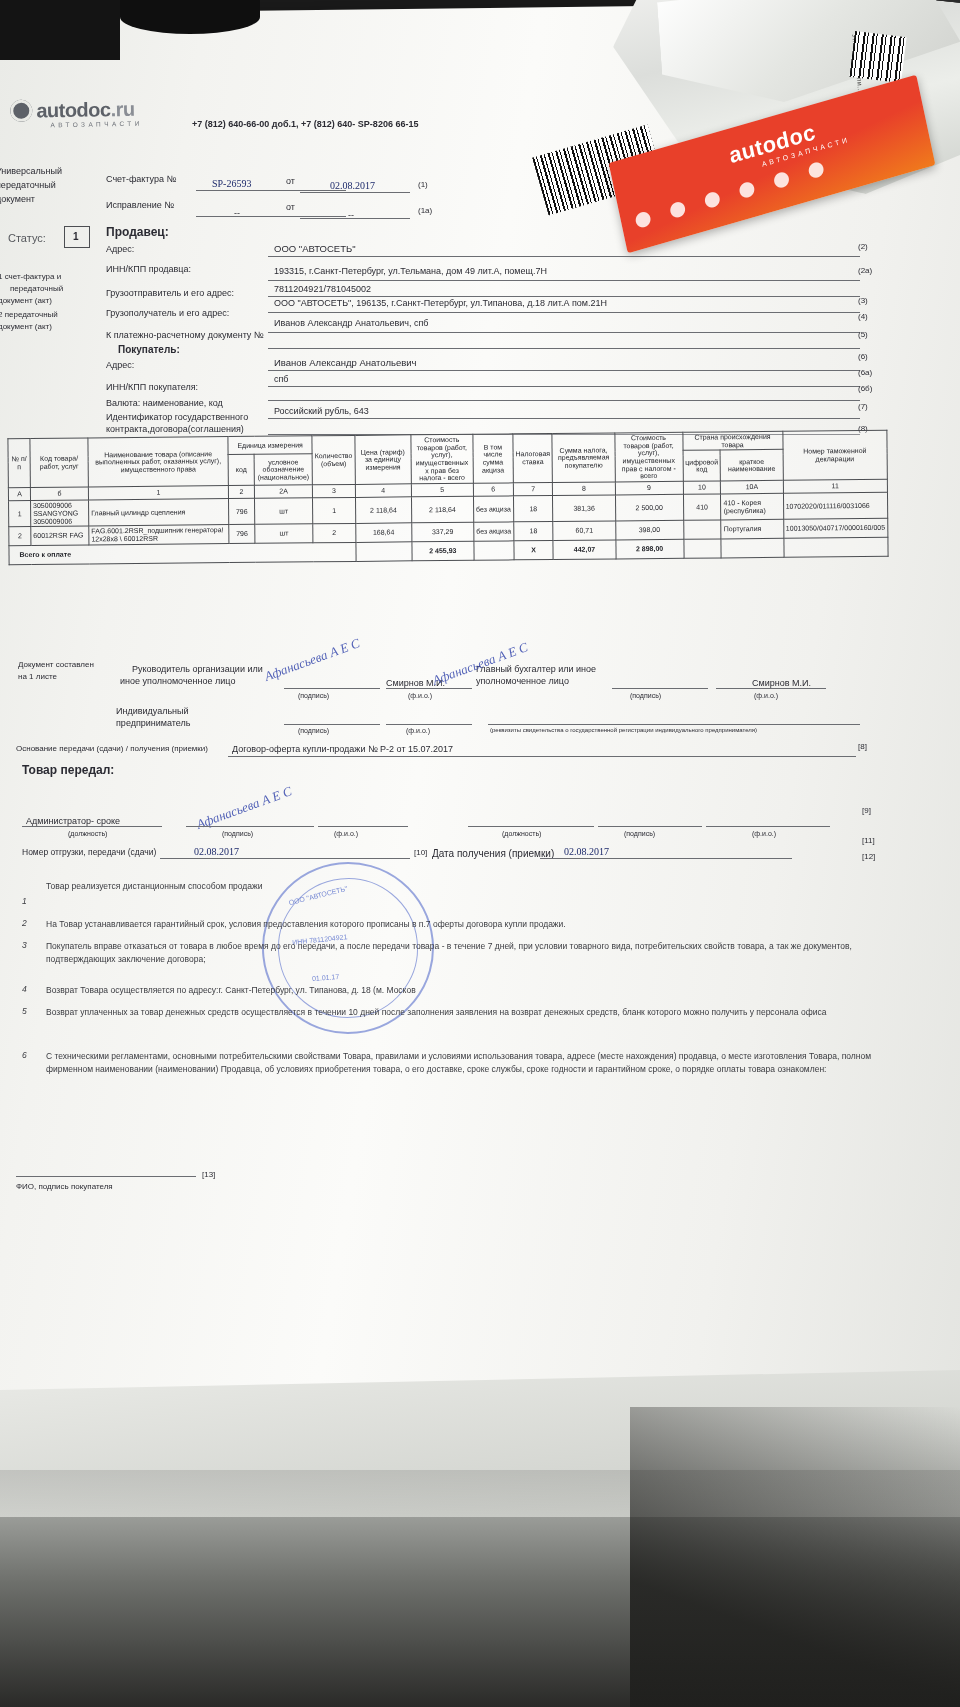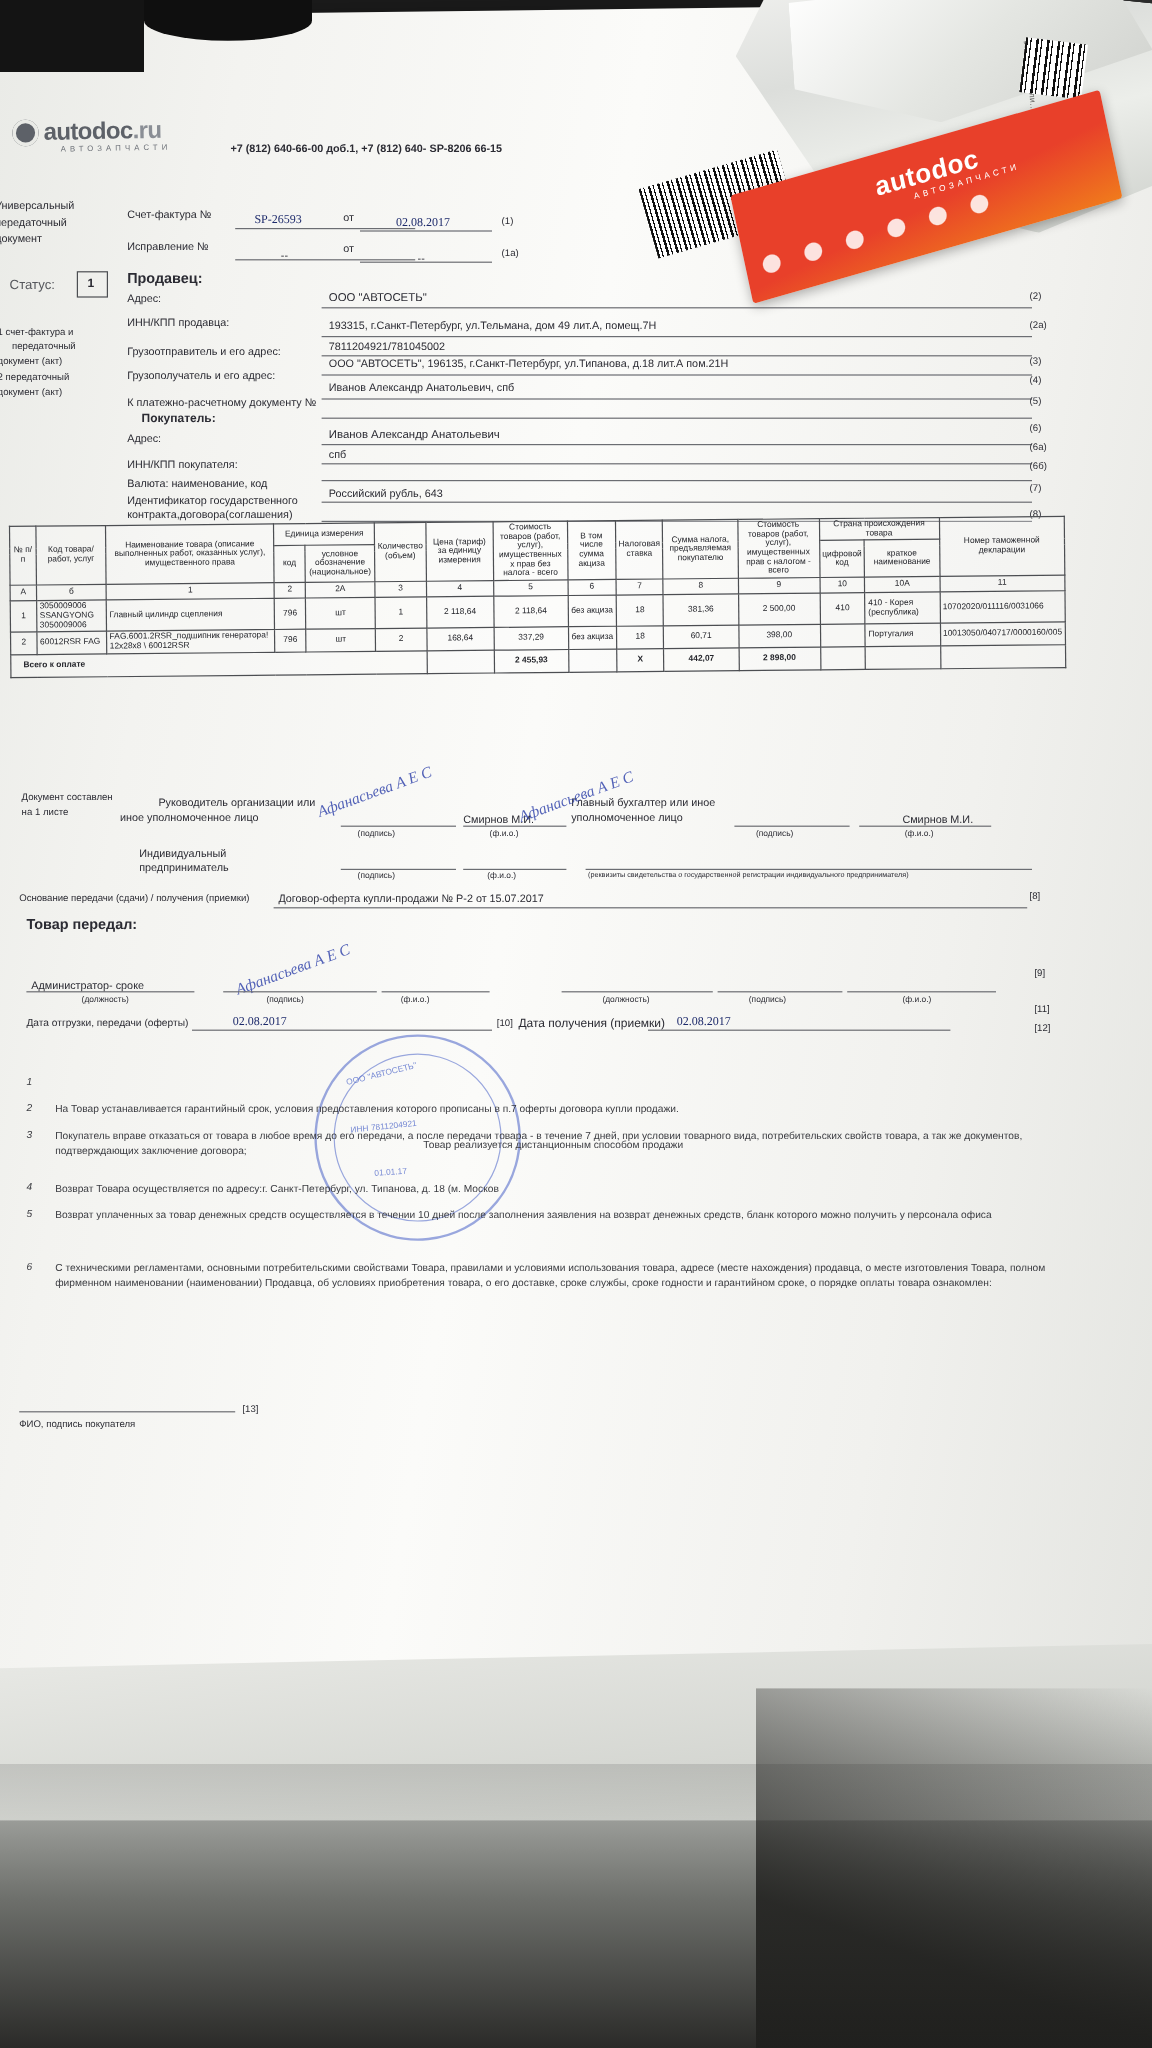--- a/index.html
+++ b/index.html
@@ -384,21 +384,21 @@
         <td></td>
         <td></td>
       </tr>
     </tbody>
   </table>
 
   <div class="t" style="left:18px;top:660px;font-size:8px;">Документ составлен</div>
   <div class="t" style="left:18px;top:672px;font-size:8px;">на 1 листе</div>
 
   <div class="t" style="left:132px;top:664px;">Руководитель организации или</div>
-  <div class="t" style="left:100px;top:676px;">иное уполномоченное лицо</div>
+  <div class="t" style="left:120px;top:676px;">иное уполномоченное лицо</div>
   <div class="line" style="left:284px;top:688px;width:96px;"></div>
   <div class="t" style="left:298px;top:692px;font-size:7px;">(подпись)</div>
   <div class="line" style="left:386px;top:688px;width:86px;"></div>
   <div class="t" style="left:386px;top:678px;font-size:9px;">Смирнов М.И.</div>
   <div class="t" style="left:408px;top:692px;font-size:7px;">(ф.и.о.)</div>
 
   <div class="t" style="left:476px;top:664px;">Главный бухгалтер или иное</div>
   <div class="t" style="left:476px;top:676px;">уполномоченное лицо</div>
   <div class="line" style="left:612px;top:688px;width:96px;"></div>
   <div class="t" style="left:630px;top:692px;font-size:7px;">(подпись)</div>
@@ -442,32 +442,32 @@
   <div class="t" style="left:862px;top:806px;font-size:8px;">[9]</div>
 
   <div class="line" style="left:468px;top:826px;width:126px;"></div>
   <div class="t" style="left:502px;top:830px;font-size:7px;">(должность)</div>
   <div class="line" style="left:598px;top:826px;width:104px;"></div>
   <div class="t" style="left:624px;top:830px;font-size:7px;">(подпись)</div>
   <div class="line" style="left:706px;top:826px;width:124px;"></div>
   <div class="t" style="left:752px;top:830px;font-size:7px;">(ф.и.о.)</div>
   <div class="t" style="left:862px;top:836px;font-size:8px;">[11]</div>
 
-  <div class="t" style="left:22px;top:848px;font-size:8.5px;">Дата отгрузки, передачи (оферты)</div>
+  <div class="t" style="left:22px;top:848px;font-size:8.5px;">Номер отгрузки, передачи (сдачи)</div>
   <div class="line" style="left:160px;top:858px;width:250px;"></div>
   <div class="t hand" style="left:194px;top:846px;font-size:10px;">02.08.2017</div>
   <div class="t" style="left:414px;top:848px;font-size:8px;">[10]</div>
 
   <div class="t" style="left:432px;top:848px;font-size:10px;">Дата получения (приемки)</div>
   <div class="line" style="left:540px;top:858px;width:252px;"></div>
   <div class="t hand" style="left:564px;top:846px;font-size:10px;">02.08.2017</div>
   <div class="t" style="left:862px;top:852px;font-size:8px;">[12]</div>
 
   <div class="num" style="left:22px;top:896px;">1</div>
-  <div class="footnote" style="left:46px;top:948px;width:830px;text-align:center;">Товар реализуется дистанционным способом продажи</div>
+  <div class="footnote" style="left:46px;top:880px;width:830px;">Товар реализуется дистанционным способом продажи</div>
 
   <div class="num" style="left:22px;top:918px;">2</div>
   <div class="footnote" style="left:46px;top:918px;width:830px;">На Товар устанавливается гарантийный срок, условия предоставления которого прописаны в п.7 оферты договора купли продажи.</div>
 
   <div class="num" style="left:22px;top:940px;">3</div>
   <div class="footnote" style="left:46px;top:940px;width:836px;">Покупатель вправе отказаться от товара в любое время до его передачи, а после передачи товара - в течение 7 дней, при условии товарного вида, потребительских свойств товара, а так же документов, подтверждающих заключение договора;</div>
 
   <div class="num" style="left:22px;top:984px;">4</div>
   <div class="footnote" style="left:46px;top:984px;width:830px;">Возврат Товара осуществляется по адресу:г. Санкт-Петербург, ул. Типанова, д. 18 (м. Москов</div>
 

